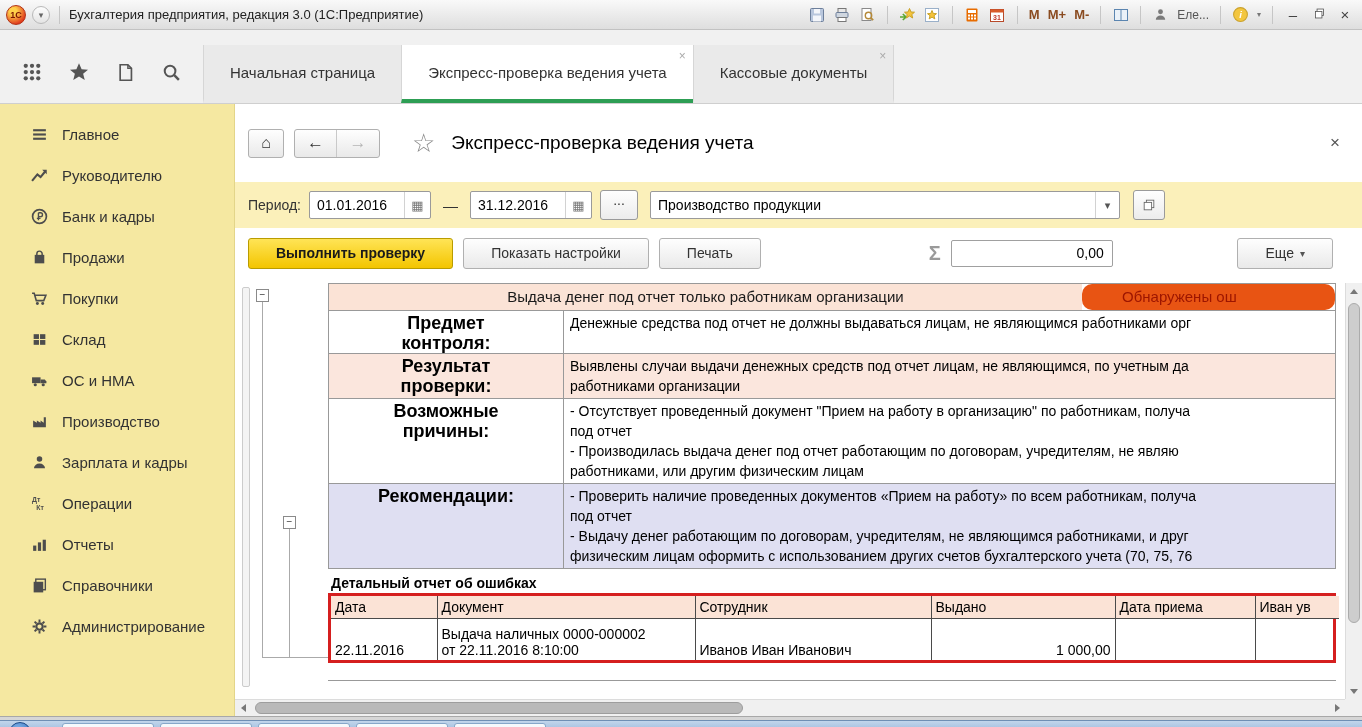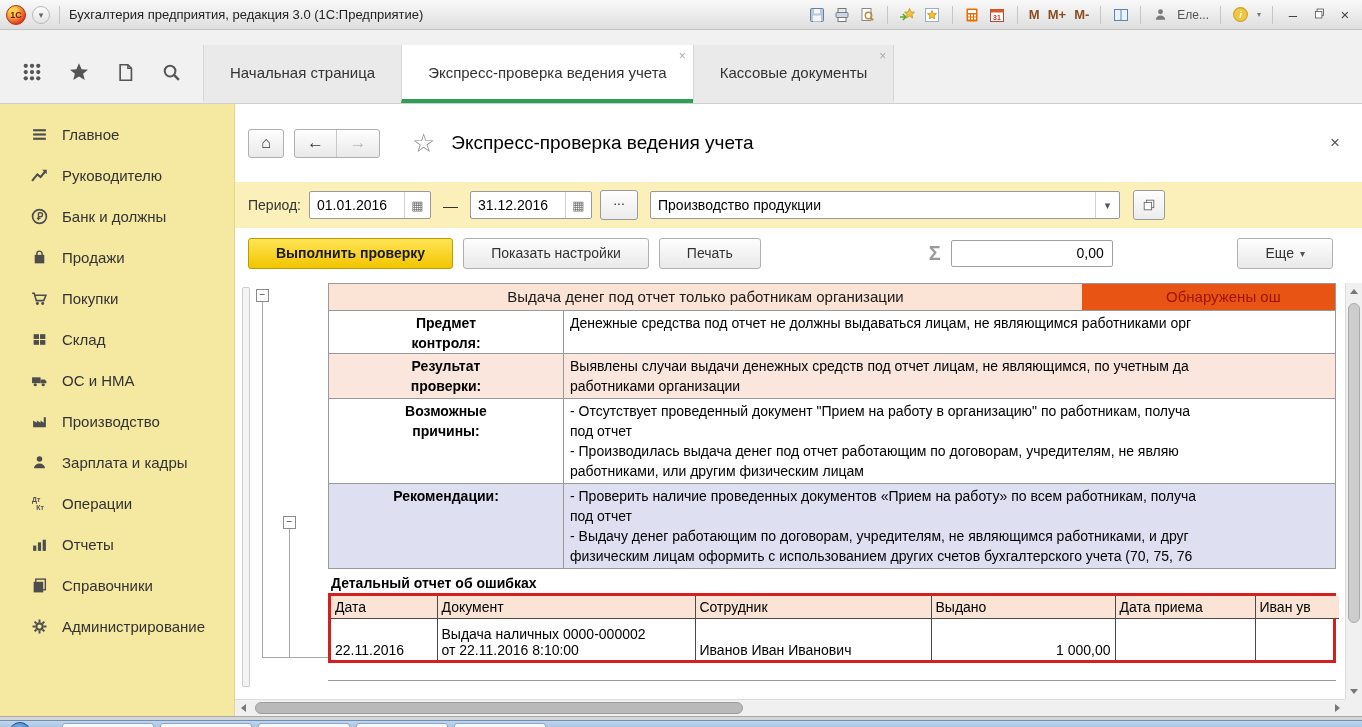--- a/index.html
+++ b/index.html
@@ -111,26 +111,26 @@
   .tvl-1 { left:27px; top:19px; height:355px; }
   .tvl-2 { left:54px; top:246px; height:128px; }
   .thline { position:absolute; left:27px; top:374px; width:66px; border-top:1px solid #aaa; }
 
   .rpane { position:absolute; left:93px; top:0; width:1008px; }
   .rtable-main { border:1px solid #999; }
   .rheader { display:flex; height:27px; border-bottom:1px solid #999; }
   .rheader-title { flex:1; background:var(--header-pink,#fbe3d6); color:#1a1a1a; font-size:15px;
     text-align:center; line-height:26px; white-space:nowrap; overflow:hidden; }
   .rheader-status { width:253px; background:var(--status-orange,#e85413); color:var(--status-text,#9c1500);
-    font-size:15px; line-height:26px; padding-left:84px; white-space:nowrap; overflow:hidden; }
+    font-size:15px; line-height:26px; padding-left:40px; white-space:nowrap; overflow:hidden;border-radius:10px; }
   .rrow { display:flex; border-bottom:1px solid #999; }
   .rrow:last-child { border-bottom:none; }
   .rrow.bg-pink { background:var(--row-pink,#fbe6dd); }
   .rrow.bg-lavender { background:var(--row-lavender,#dfdff2); }
-  .rlabel { width:235px; flex:none; border-right:1px solid #999; font-weight:bold; font-size:14px;
+  .rlabel { width:235px; flex:none; border-right:1px solid #999; font-weight:bold; font-size:18px;
     text-align:center; padding-top:2px; line-height:20px; color:#000; }
   .rvalue { flex:1; padding:2px 0; overflow:hidden; }
   .rvalue div { font-size:14px; line-height:20px; padding-left:6px; white-space:nowrap; overflow:hidden; color:#000; }
 
   .detail-title { margin-top:6px; font-size:14px; font-weight:bold; color:#000; padding-left:3px; }
   .detail-wrap { margin-top:2px; border:3px solid var(--highlight-red,#d51f1f); }
   table.dtable { width:100%; border-collapse:collapse; table-layout:fixed; }
   .dtable th { background:var(--header-pink,#fbe3d6); font-weight:normal; font-size:14px; text-align:left;
     border:1px solid #4a4a4a; padding:2px 4px; height:22px; white-space:nowrap; overflow:hidden; }
   .dtable td { border:1px solid #4a4a4a; font-size:14px; vertical-align:bottom; padding:2px 4px;
@@ -340,21 +340,21 @@
           </span>
           <span class="sb-label">Руководителю</span>
         </div>
         <div class="sb-item">
           <span class="sb-ico">
             <svg viewBox="0 0 16 16" width="17" height="17" fill="currentColor">
               <circle cx="8" cy="8" r="6.5" fill="none" stroke="currentColor" stroke-width="1.6"></circle>
               <path d="M7 4.5 V11.5 M7 4.5 H9 A1.8 1.8 0 0 1 9 8.1 H7 M5.5 9.8 H9" fill="none" stroke="currentColor" stroke-width="1.3"></path>
             </svg>
           </span>
-          <span class="sb-label">Банк и должны</span>
+          <span class="sb-label">Банк и кадры</span>
         </div>
         <div class="sb-item">
           <span class="sb-ico">
             <svg viewBox="0 0 16 16" width="17" height="17" fill="currentColor">
               <path d="M3.5 5.5 H12.5 V13.5 H3.5 Z"></path>
               <path d="M5.5 6 V4.5 A2.5 2.5 0 0 1 10.5 4.5 V6" fill="none" stroke="currentColor" stroke-width="1.4"></path>
             </svg>
           </span>
           <span class="sb-label">Продажи</span>
         </div>

